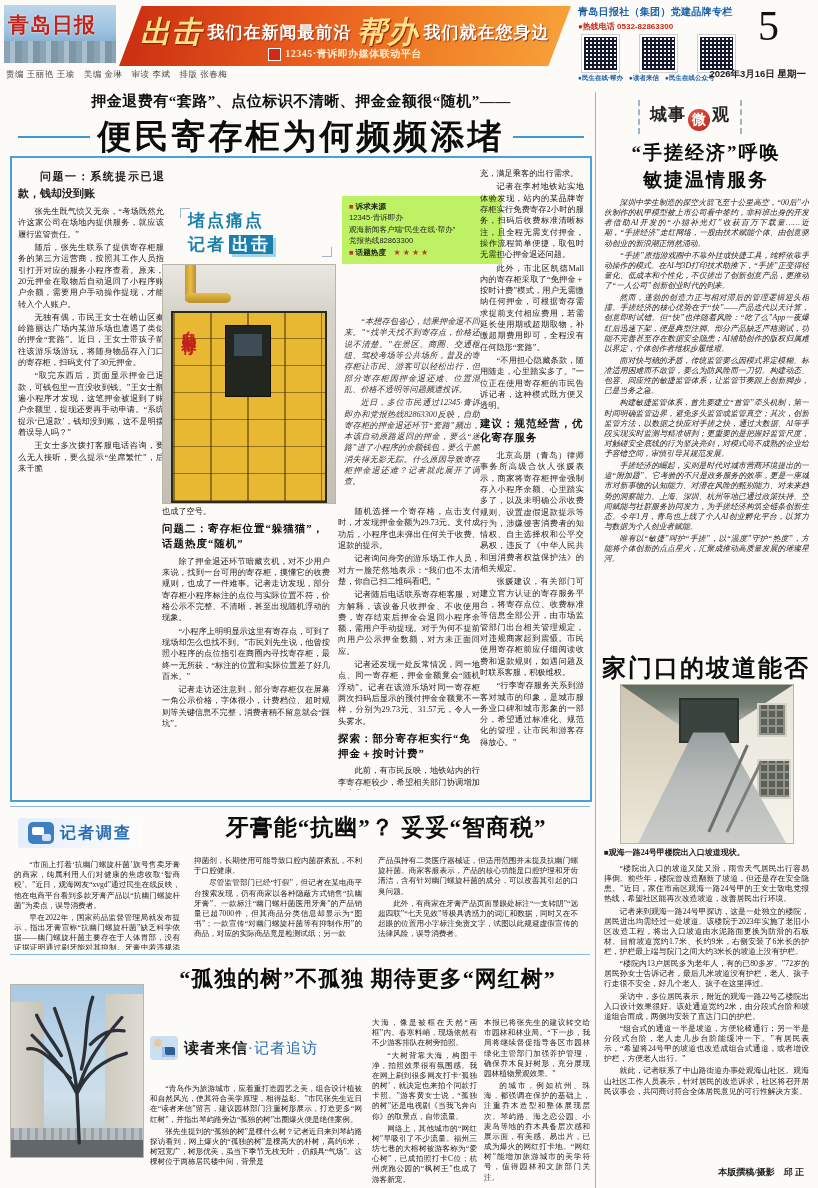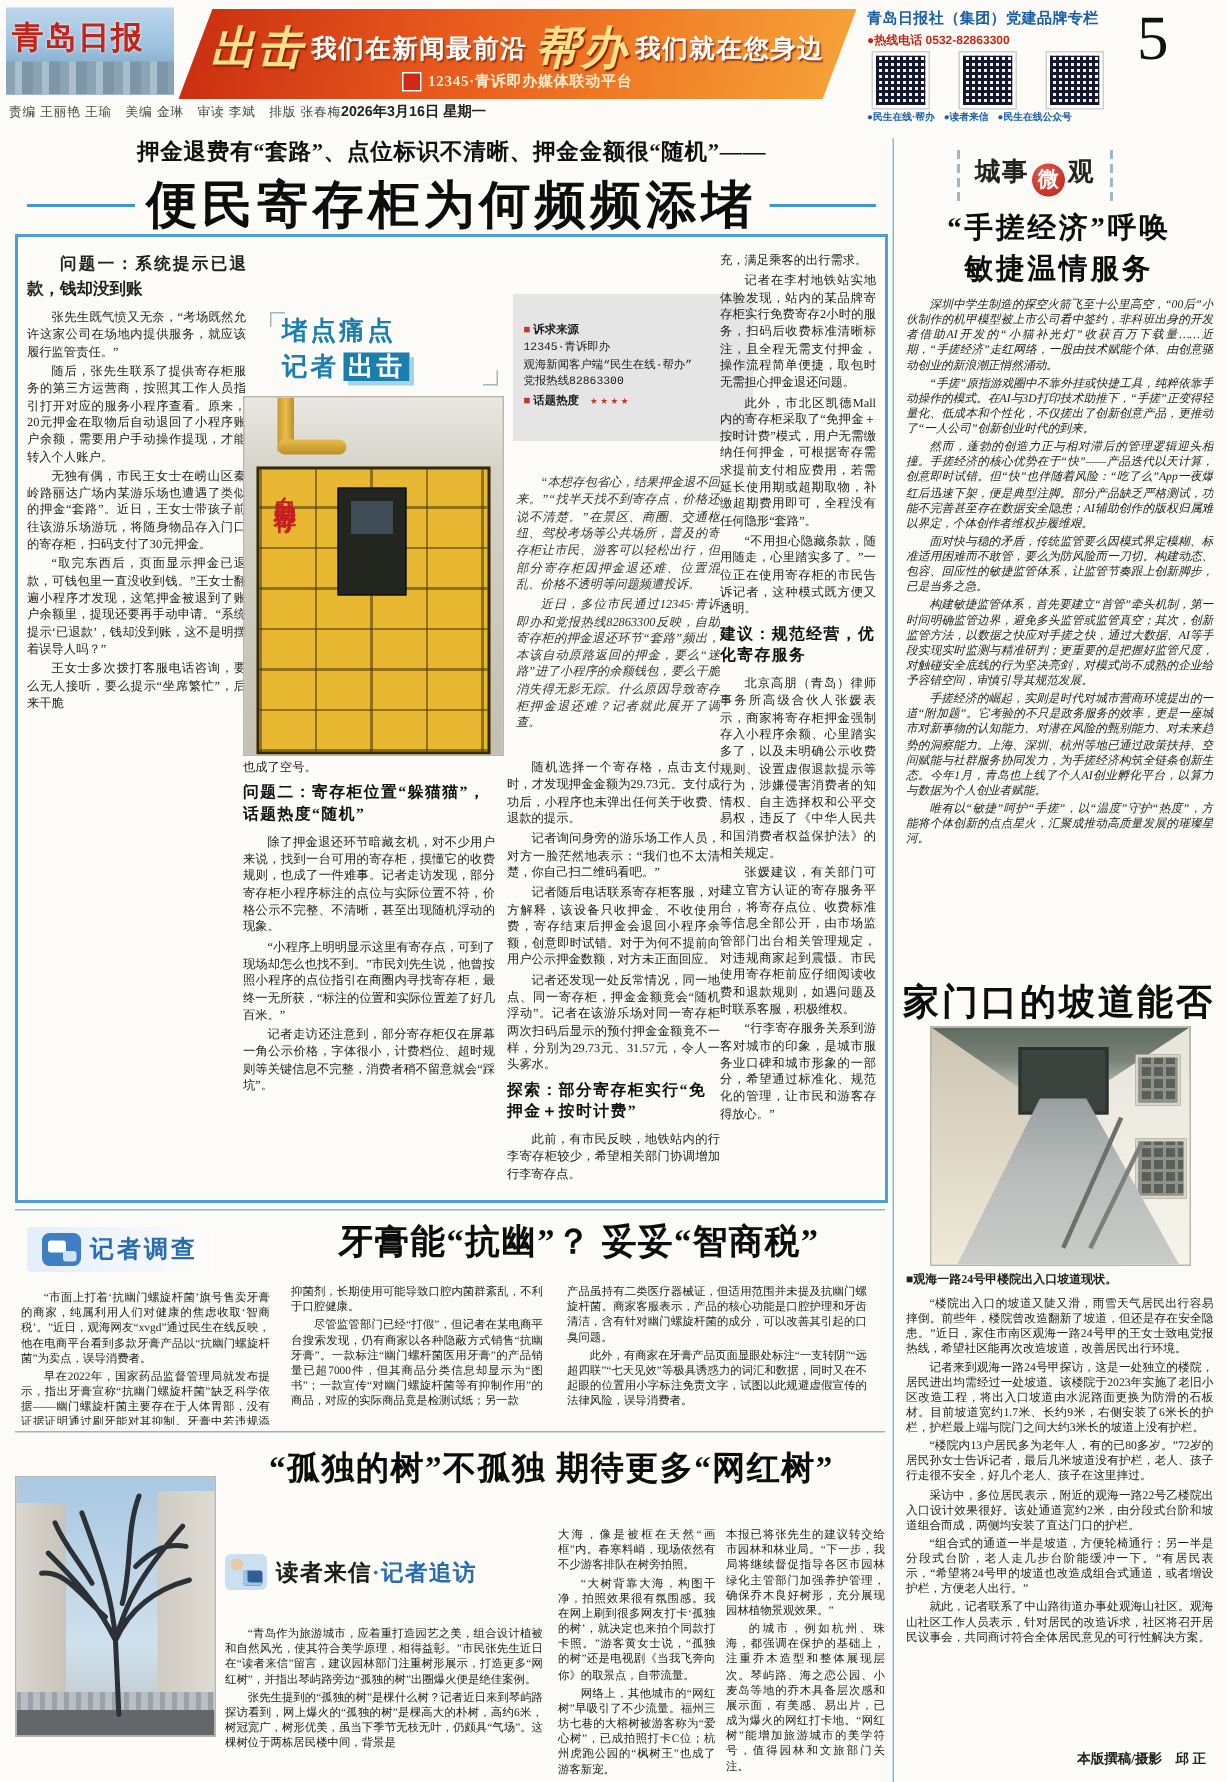--- a/index.html
+++ b/index.html
@@ -23,21 +23,21 @@
   .brand-box{left:578px;top:5px;width:172px;height:72px;}
   .brand-title{font-size:10px;font-weight:bold;color:#1a5fa8;letter-spacing:.3px;}
   .hotline{font-size:8px;color:#c52715;margin-top:2px;font-weight:bold;}
   .qr-row{display:flex;gap:21px;margin-top:3px;margin-left:4px;}
   .qr{width:33px;height:33px;border:2px solid #fff;outline:1px solid #cfcfcf;background:
       repeating-linear-gradient(0deg,#15192b 0 2px,transparent 2px 4px),
       repeating-linear-gradient(90deg,#15192b 0 2px,#f2f2f2 2px 4px);}
   .qr-labels{display:flex;gap:6px;margin-top:2px;}
   .qr-label{font-size:6.5px;color:#1a5fa8;font-weight:bold;white-space:nowrap;}
   .pagenum{left:758px;top:2px;font-size:42px;color:#111;font-family:"Liberation Serif",serif;}
-  .meta-row{left:6px;top:68px;width:800px;display:flex;align-items:center;}
+  .meta-row{left:6px;top:68px;width:800px;display:flex;justify-content:space-between;align-items:center;}
   .editors{font-size:8.5px;color:#4a4a4a;letter-spacing:.5px;}
   .date{font-size:9.5px;color:#222;font-weight:bold;}
   
   .kicker{left:10px;top:92px;width:582px;text-align:center;font-size:15px;font-weight:bold;letter-spacing:.5px;color:#111;}
   .headline-row{left:10px;top:114px;width:582px;display:flex;align-items:center;}
   .headline-row::before,.headline-row::after{content:"";flex:1;border-top:2.5px solid #3f97d3;margin:0 8px;}
   .headline{font-size:34px;font-weight:bold;letter-spacing:3px;white-space:nowrap;color:#0d0d0d;}
   .lead-box{left:10px;top:156px;width:578px;height:642px;border:2px solid #4aa0d8;background:#fcfbf7;}
   .col{position:absolute;font-size:8.2px;line-height:1.38;text-align:justify;overflow:hidden;color:#222;}
   .col p{margin:0 0 2px;text-indent:2em;}
@@ -46,21 +46,21 @@
   .inline-subhead{font-weight:bold;font-size:10.5px;line-height:1.4;letter-spacing:1px;margin:5px 0 4px;text-align:left;color:#111;}
   .quote-col{font-style:italic;color:#333;}
   
   .dudian{left:168px;top:48px;width:136px;padding:3px 8px;color:#1b7fae;font-family:"Liberation Sans",sans-serif;}
   .dudian::before{content:"";position:absolute;left:0;top:2px;width:9px;height:9px;border-left:1.5px solid #9fb6c4;border-top:1.5px solid #9fb6c4;}
   .dudian::after{content:"";position:absolute;right:0;bottom:2px;width:9px;height:9px;border-right:1.5px solid #9fb6c4;border-bottom:1.5px solid #9fb6c4;}
   .dd-l1{font-size:17px;font-weight:bold;letter-spacing:2px;}
   .dd-l2{font-size:17px;font-weight:bold;letter-spacing:2px;margin-top:1px;}
   .dd-box{background:#1b7fae;color:#fff;padding:0 3px;margin-left:3px;box-shadow:3px 3px 0 #a8d3e4;}
   
-  .infobox{left:330px;top:38px;width:146px;background:#e5e5e5;padding:20px 7px;font-family:Liberation Mono, monospace;}
+  .infobox{left:330px;top:38px;width:146px;background:#bef264;padding:5px 7px;font-family:Liberation Sans, sans-serif;}
   .ib-line{font-size:7.6px;color:#1c1c1c;line-height:1.5;}
   .ib-label{font-weight:bold;}
   .red-sq{color:#c3362b;margin-right:2px;}
   .stars{color:#c3362b;font-size:8px;letter-spacing:2px;}
   
   .photo-locker{left:150px;top:106px;width:172px;height:238px;background:linear-gradient(180deg,#e9e7e1 0%,#d6d3ca 20%,#c3bfb2 100%);overflow:hidden;border:1px solid #b9b5aa;}
   .pipe-v{position:absolute;left:22px;top:0;width:11px;height:36px;background:linear-gradient(90deg,#c79a2c,#e7bd4a 50%,#b98f28);}
   .pipe-h{position:absolute;left:22px;top:28px;width:46px;height:10px;border-radius:5px;background:linear-gradient(180deg,#e7bd4a,#b98f28);}
   .locker-body{position:absolute;left:8px;right:8px;top:46px;bottom:0;background:#e9b832;border:2px solid #2a2télé;border:2px solid #2a2a22;
      background-image:
@@ -110,21 +110,21 @@
   .tree-bld-l{position:absolute;left:0;top:10%;bottom:8%;width:25%;background:linear-gradient(90deg,#d9d6ce,#c8c4ba);}
   .tree-bld-r{position:absolute;right:0;top:5%;bottom:8%;width:29%;background:linear-gradient(90deg,#cfcbc1,#dedbd3);}
   .tree-ground{position:absolute;left:0;right:0;bottom:0;height:10%;background:#63676a;}
   .tree-fence{position:absolute;left:0;right:0;bottom:10%;height:7%;background:repeating-linear-gradient(90deg,#9aa2a8 0 3px,#b8bfc4 3px 8px);}
   .tree-caption{left:10px;top:1160px;width:132px;font-size:7.5px;margin-top:44px;}
   .dz-badge{left:150px;top:1036px;display:flex;align-items:center;gap:6px;}
   .dz-icon{width:28px;height:24px;position:relative;background:#cadfef;border-radius:4px;}
   .dz-icon::before{content:"";position:absolute;left:4px;top:3px;width:8px;height:8px;border-radius:50%;background:#e8c9a0;}
   .dz-icon::after{content:"";position:absolute;right:3px;bottom:3px;width:13px;height:10px;background:#2f5f96;border-radius:2px;box-shadow:inset 3px -2px 0 #9fc4e8;}
   .dz-t1{font-size:15px;font-weight:bold;color:#1c1c1c;letter-spacing:1px;}
-  .dz-t2{font-size:15px;font-weight:bold;color:#2a6cb0;letter-spacing:1px;}
+  .dz-t2{font-size:15px;font-weight:normal;color:#2a6cb0;letter-spacing:1px;}
 </style>
 </head>
 <body>
 
 <div class="page">
 
   <div class="abs masthead-logo">
     <div class="city"></div>
     <div class="nm">青岛日报</div>
   </div>
@@ -221,21 +221,21 @@
           <p>除了押金退还环节暗藏玄机，对不少用户来说，找到一台可用的寄存柜，摸懂它的收费规则，也成了一件难事。记者走访发现，部分寄存柜小程序标注的点位与实际位置不符，价格公示不完整、不清晰，甚至出现随机浮动的现象。</p>
           <p>“小程序上明明显示这里有寄存点，可到了现场却怎么也找不到。”市民刘先生说，他曾按照小程序的点位指引在商圈内寻找寄存柜，最终一无所获，“标注的位置和实际位置差了好几百米。”</p>
           <p>记者走访还注意到，部分寄存柜仅在屏幕一角公示价格，字体很小，计费档位、超时规则等关键信息不完整，消费者稍不留意就会“踩坑”。</p>
         </div>
     </div>
 
     <div class="col" style="left:326px;top:348px;width:142px;height:284px;">
       <div>
           <p>随机选择一个寄存格，点击支付时，才发现押金金额为29.73元。支付成功后，小程序也未弹出任何关于收费、退款的提示。</p>
           <p>记者询问身旁的游乐场工作人员，对方一脸茫然地表示：“我们也不太清楚，你自己扫二维码看吧。”</p>
-          <p>记者随后电话联系寄存柜客服，对方解释，该设备只收押金、不收使用费，寄存结束后押金会退回小程序余额，创意即时试错。对于为何不提前向用户公示押金数额，对方未正面回应。</p>
+          <p>记者随后电话联系寄存柜客服，对方解释，该设备只收押金、不收使用费，寄存结束后押金会退回小程序余额，需用户手动提现。对于为何不提前向用户公示押金数额，对方未正面回应。</p>
           <p>记者还发现一处反常情况，同一地点、同一寄存柜，押金金额竟会“随机浮动”。记者在该游乐场对同一寄存柜两次扫码后显示的预付押金金额竟不一样，分别为29.73元、31.57元，令人一头雾水。</p>
         </div>
       <div class="inline-subhead">探索：部分寄存柜实行“免押金＋按时计费”</div>
       <div>
           <p>此前，有市民反映，地铁站内的行李寄存柜较少，希望相关部门协调增加行李寄存点。</p>
         </div>
     </div>
 
     <div class="col" style="left:468px;top:10px;width:104px;height:622px;">
       <div class="cont-first">

